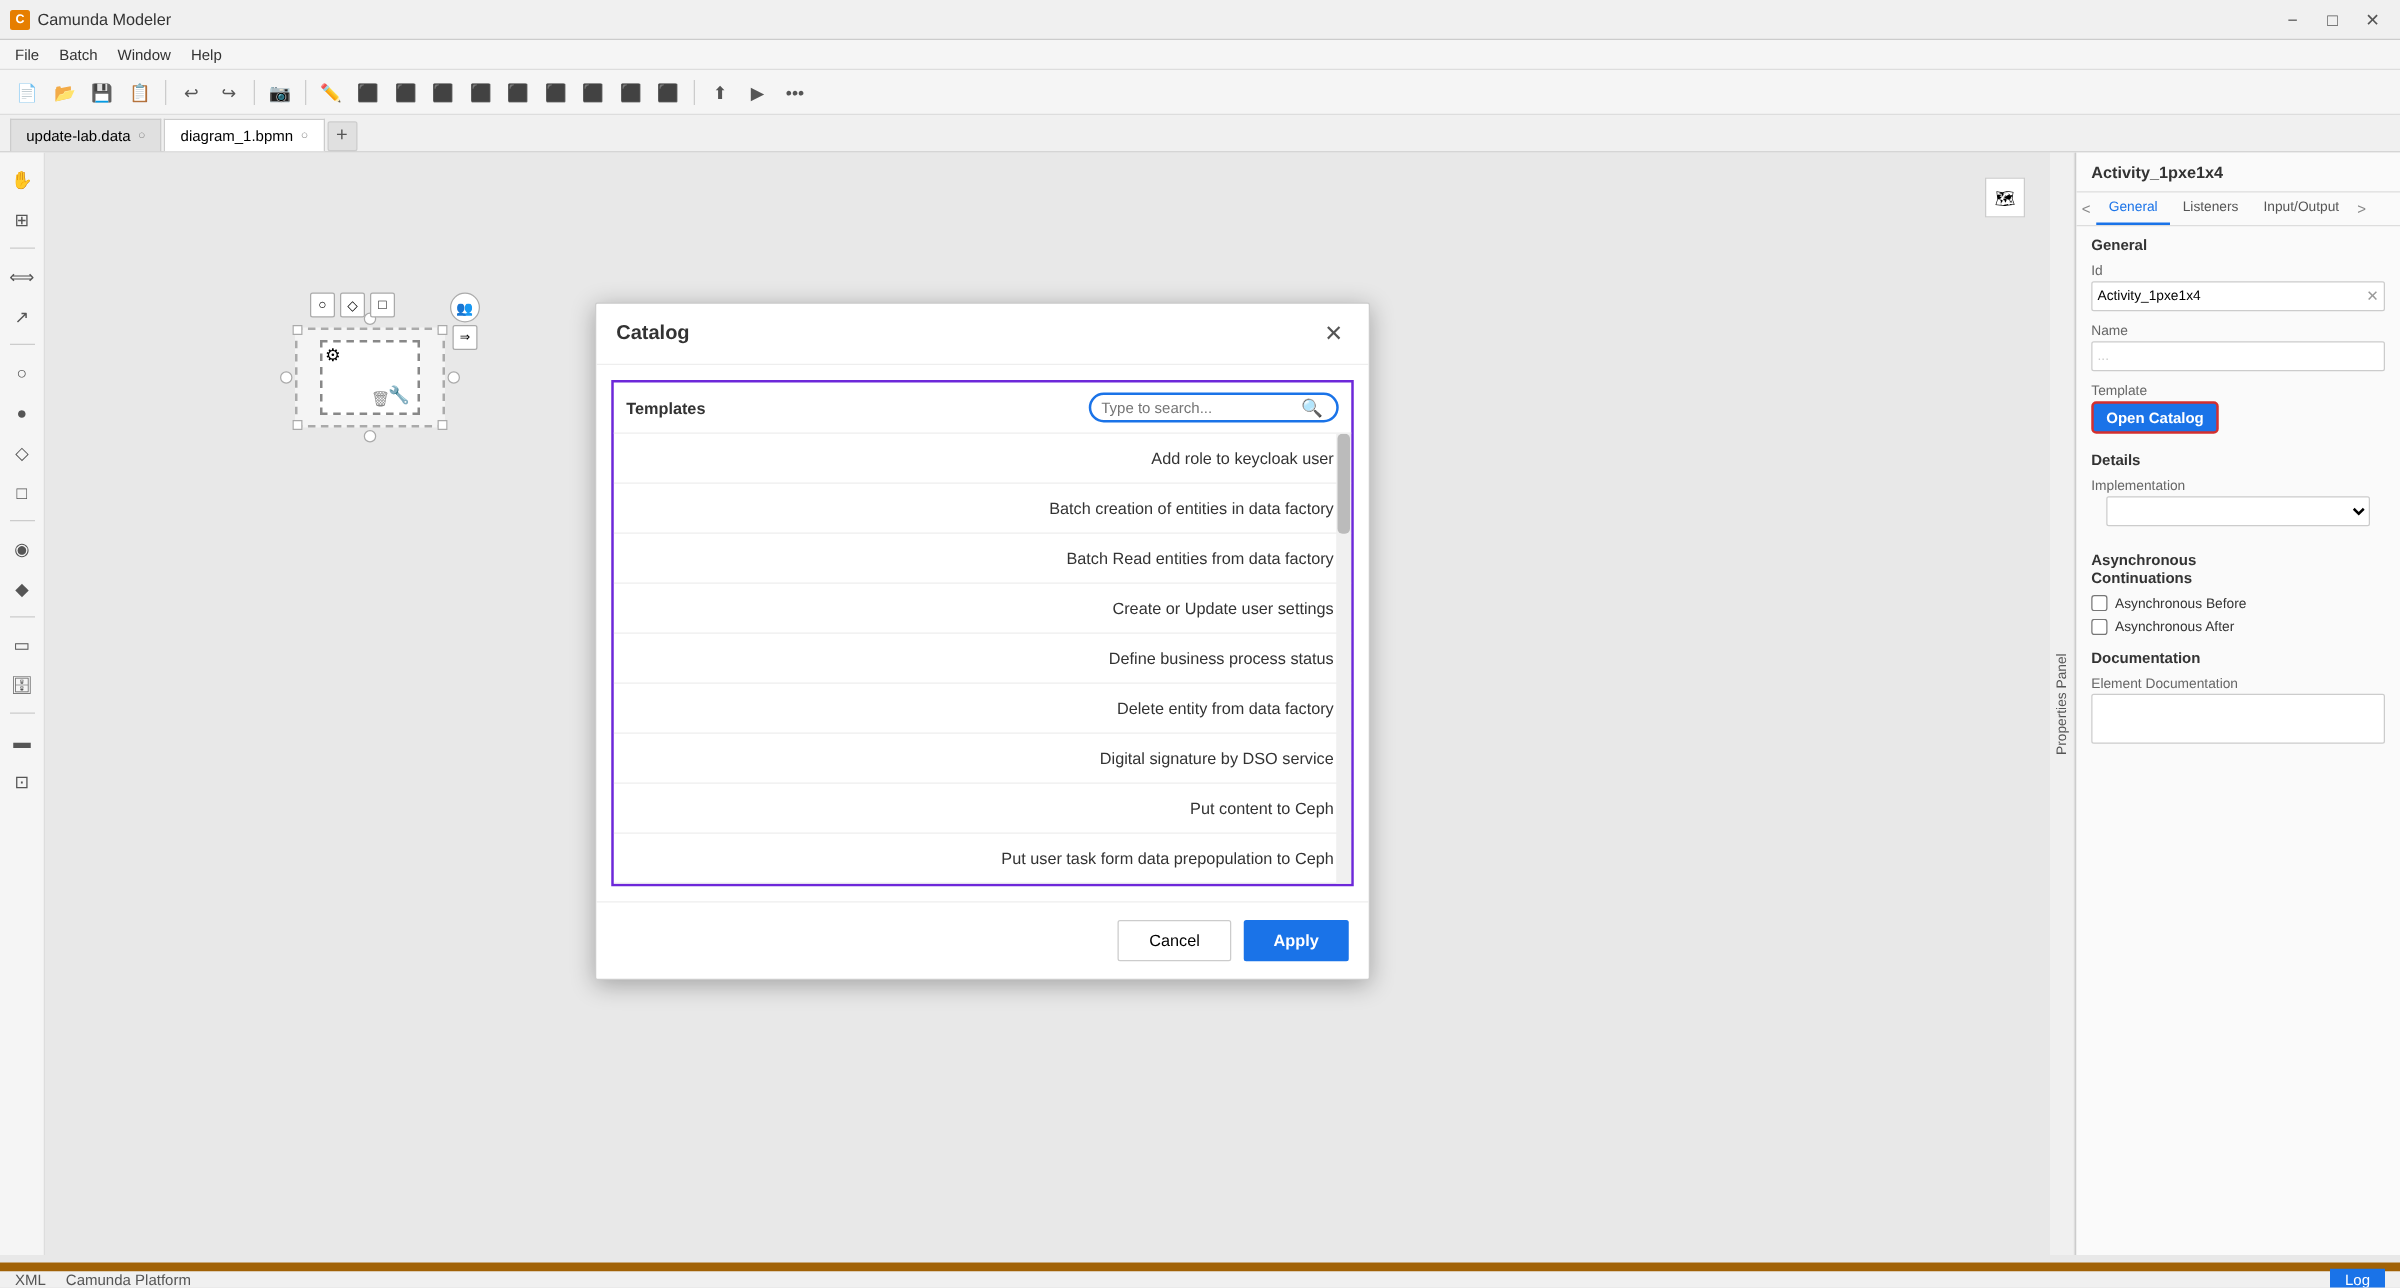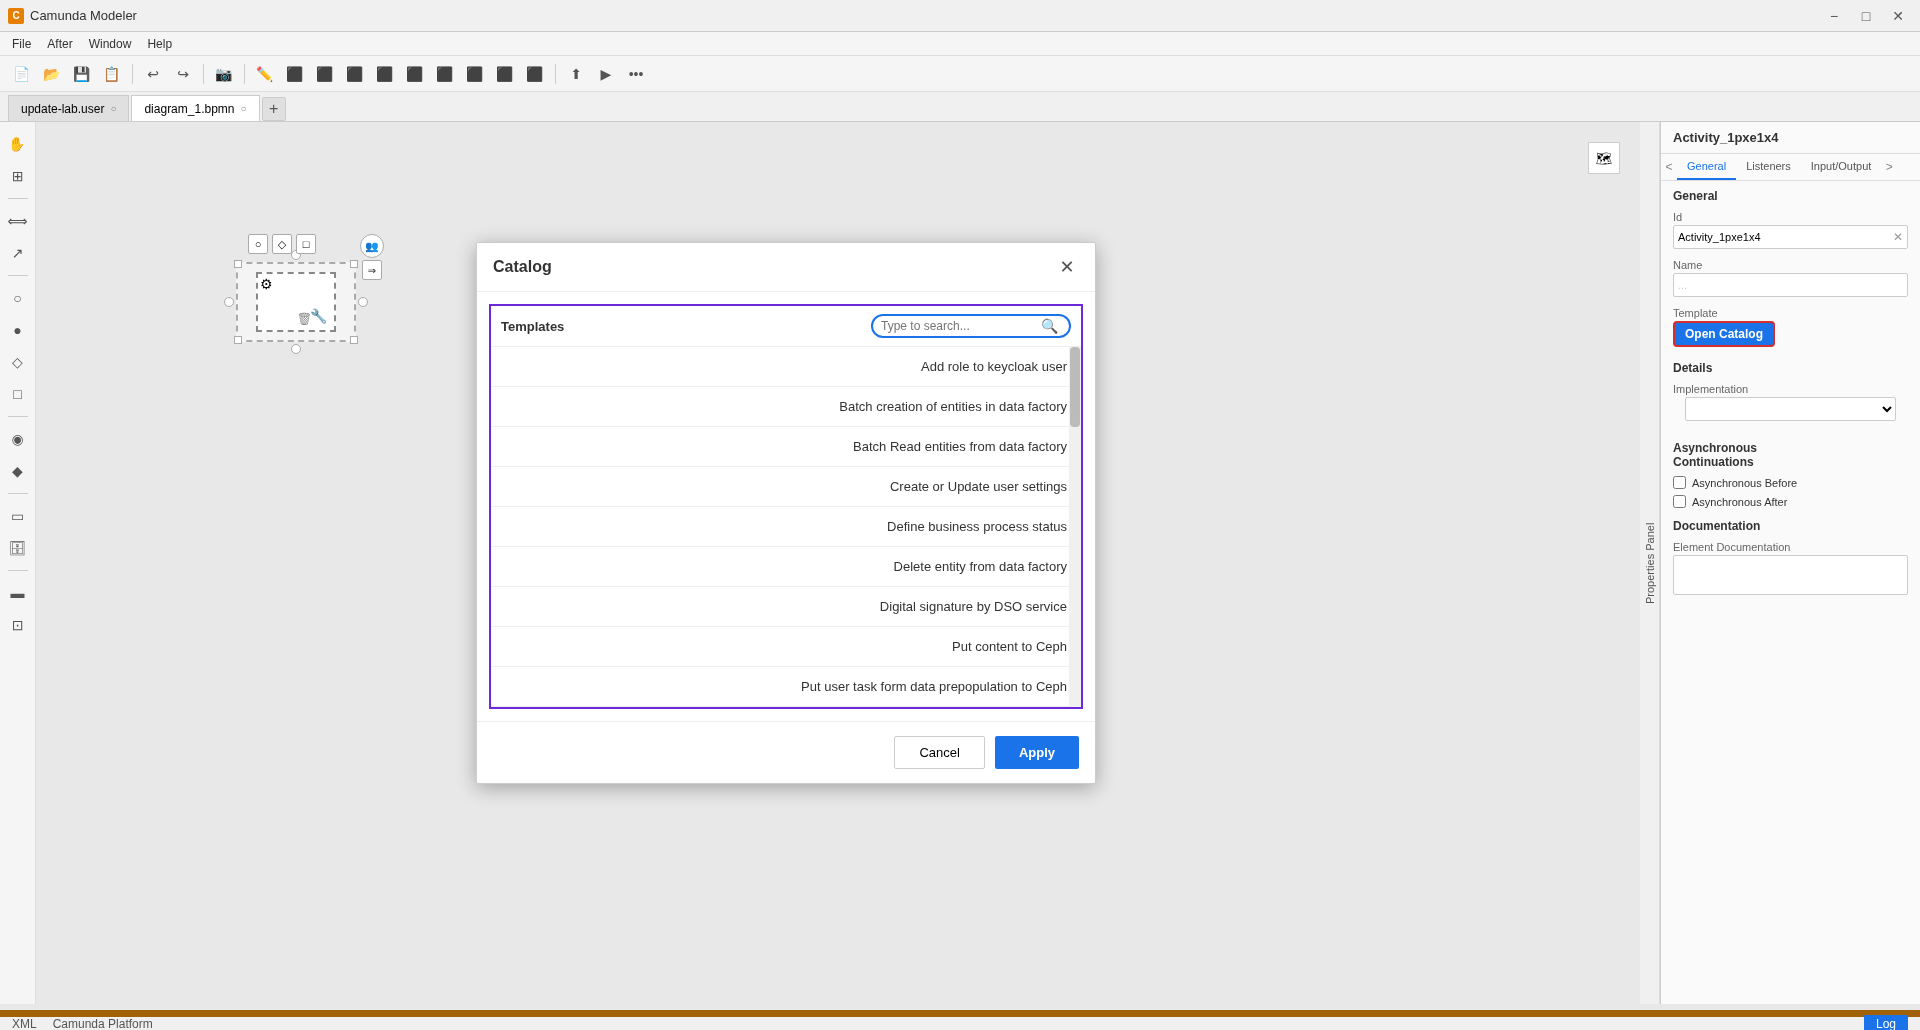--- a/index.html
+++ b/index.html
@@ -420,21 +420,21 @@
   <span class="title-bar-text">Camunda Modeler</span>
   <div class="title-bar-controls">
     <button class="title-bar-btn">−</button>
     <button class="title-bar-btn">□</button>
     <button class="title-bar-btn">✕</button>
   </div>
 </div>
 
 <div class="menu-bar">
   <span class="menu-item">File</span>
-  <span class="menu-item">After</span>
+  <span class="menu-item">Batch</span>
   <span class="menu-item">Window</span>
   <span class="menu-item">Help</span>
 </div>
 
 <div class="toolbar">
   <button class="toolbar-btn">📄</button>
   <button class="toolbar-btn">📂</button>
   <button class="toolbar-btn">💾</button>
   <button class="toolbar-btn">📋</button>
   <div class="toolbar-separator"></div>
@@ -454,21 +454,21 @@
   <button class="toolbar-btn">⬛</button>
   <button class="toolbar-btn">⬛</button>
   <div class="toolbar-separator"></div>
   <button class="toolbar-btn">⬆</button>
   <button class="toolbar-btn">▶</button>
   <button class="toolbar-btn">•••</button>
 </div>
 
 <div class="tabs-bar">
   <div class="tab">
-    <span>update-lab.user</span>
+    <span>update-lab.data</span>
     <span class="tab-close">○</span>
   </div>
   <div class="tab active">
     <span>diagram_1.bpmn</span>
     <span class="tab-close">○</span>
   </div>
   <div class="tab-add">+</div>
 </div>
 
 <div class="main-area">

